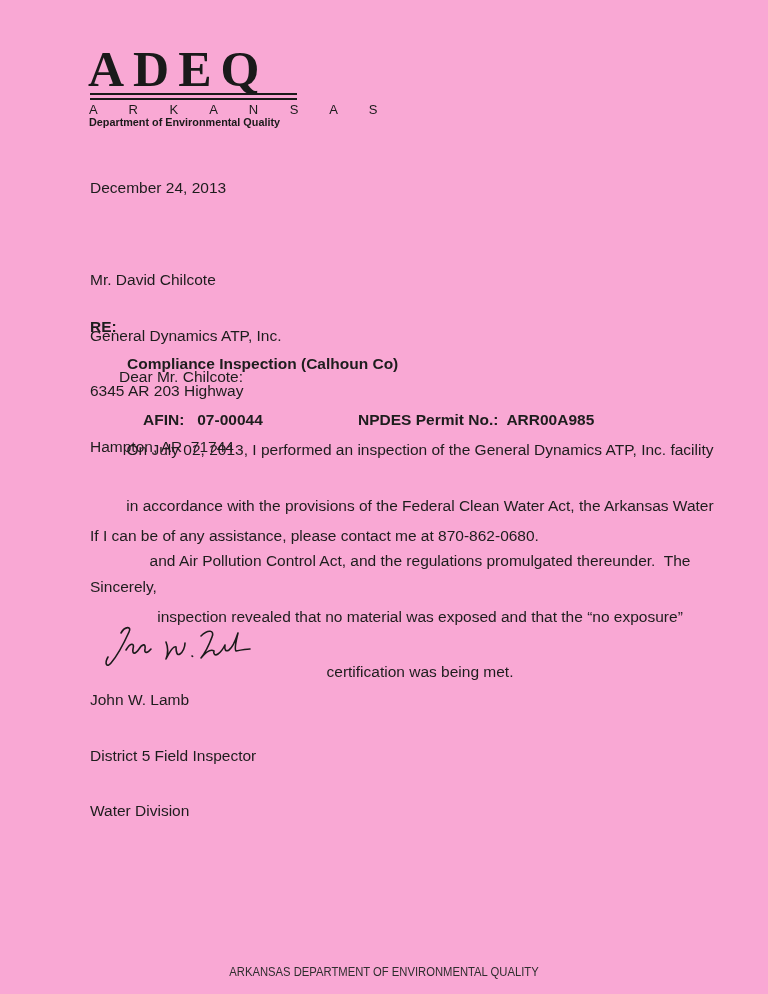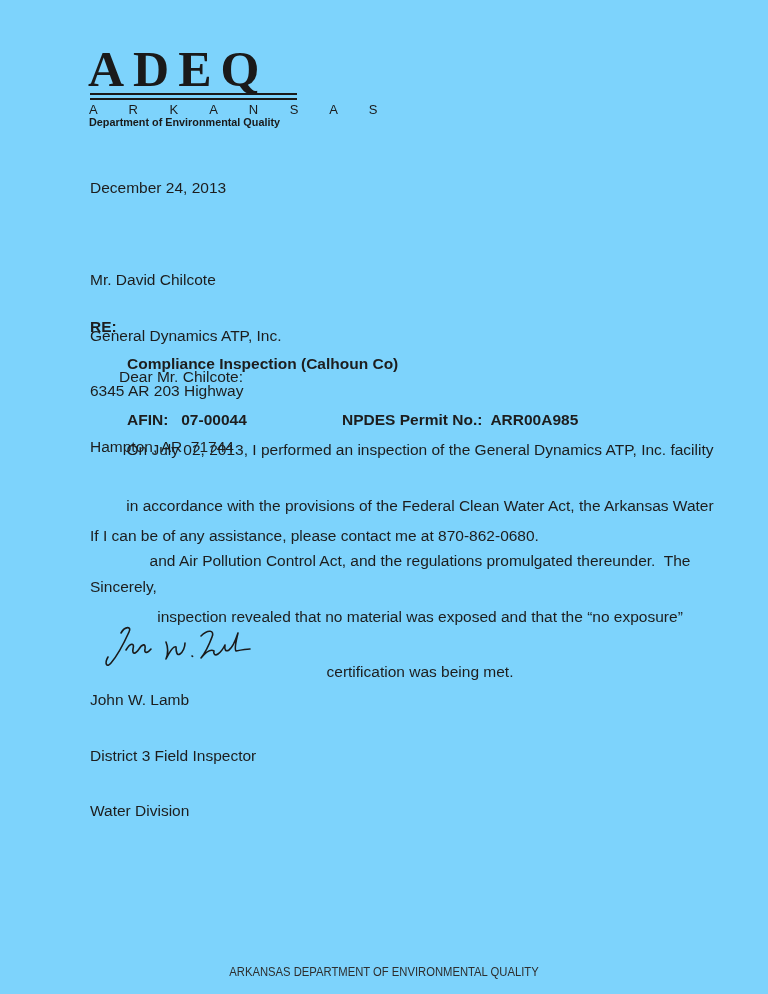--- a/index.html
+++ b/index.html
@@ -1,20 +1,20 @@
 <!DOCTYPE html>
 <html><head>
 <meta charset="utf-8">
 <style>
   html, body { margin: 0; padding: 0; background: #ffffff; }
   .page {
     position: relative;
     width: 768px;
     height: 994px;
-    background: #7dd3fc;
+    background: #f9a8d4;
     font-family: "Liberation Sans", sans-serif;
     color: #1d1d1d;
     overflow: hidden;
   }
   .abs { position: absolute; white-space: pre-wrap; }
   .body-text { font-size: 15.5px; line-height: 18.5px; }
 
   
   .logo-acronym {
     left: 88px; top: 44px;
@@ -45,21 +45,21 @@
     transform: scaleX(0.94);
     transform-origin: left center;
     color: #1a1a1a;
   }
 
   
   .date-line   { left: 90px; top: 179px; }
   .addr-block  { left: 90px; top: 234px; }
   .re-block    { left: 90px; top: 318px; font-weight: bold; display: flex; }
   .re-label    { display: inline-block; width: 37px; }
-  .afin-span   { display: inline-block; width: 215px; }
+  .afin-span   { display: inline-block; width: 215px; margin-left: 16px; }
   .salutation  { left: 90px; top: 368px; margin-left: 29px; }
   .para1       { left: 90px; top: 404px; width: 660px; }
   .para1 div   { white-space: pre; text-align: center; }
   .para2       { left: 90px; top: 527px; }
   .closing     { left: 90px; top: 578px; text-align: center; }
   .signature   { left: 84px; top: 605px; }
   .signer      { left: 90px; top: 654px; }
 
   
   .page-footer {
@@ -116,21 +116,21 @@
       <path d="M19,10 C23,3 30,3 27,9 C22,20 15,33 9,40 C5,45 2,41 6,34"></path>
       <path d="M24,27 C28,20 33,19 31,26 C30,31 33,32 37,26 C40,21 44,20 43,26 C42,30 45,31 49,26"></path>
       <path d="M64,19 C66,24 66,31 64,36 C68,28 72,23 74,24 C74,29 75,33 78,31 C81,29 83,24 83,20"></path>
       <path d="M90,33 L90.6,33.4"></path>
       <path d="M99,13 C106,6 113,7 110,14 C107,22 103,30 99,35 C104,29 109,26 112,28 C111,31 113,33 116,31 C119,29 121,26 123,22 C122,27 124,29 127,27 C131,24 134,16 136,10 C134,18 132,26 134,28 C139,27 144,26 148,26"></path>
     </svg>
   </div>
 
   <div class="abs body-text signer">
     <div>John W. Lamb</div>
-    <div>District 3 Field Inspector</div>
+    <div>District 5 Field Inspector</div>
     <div>Water Division</div>
   </div>
 
   <div class="abs page-footer">
     <div class="footer-l1">ARKANSAS DEPARTMENT OF ENVIRONMENTAL QUALITY</div>
     
     
   </div>
 
 </div>

